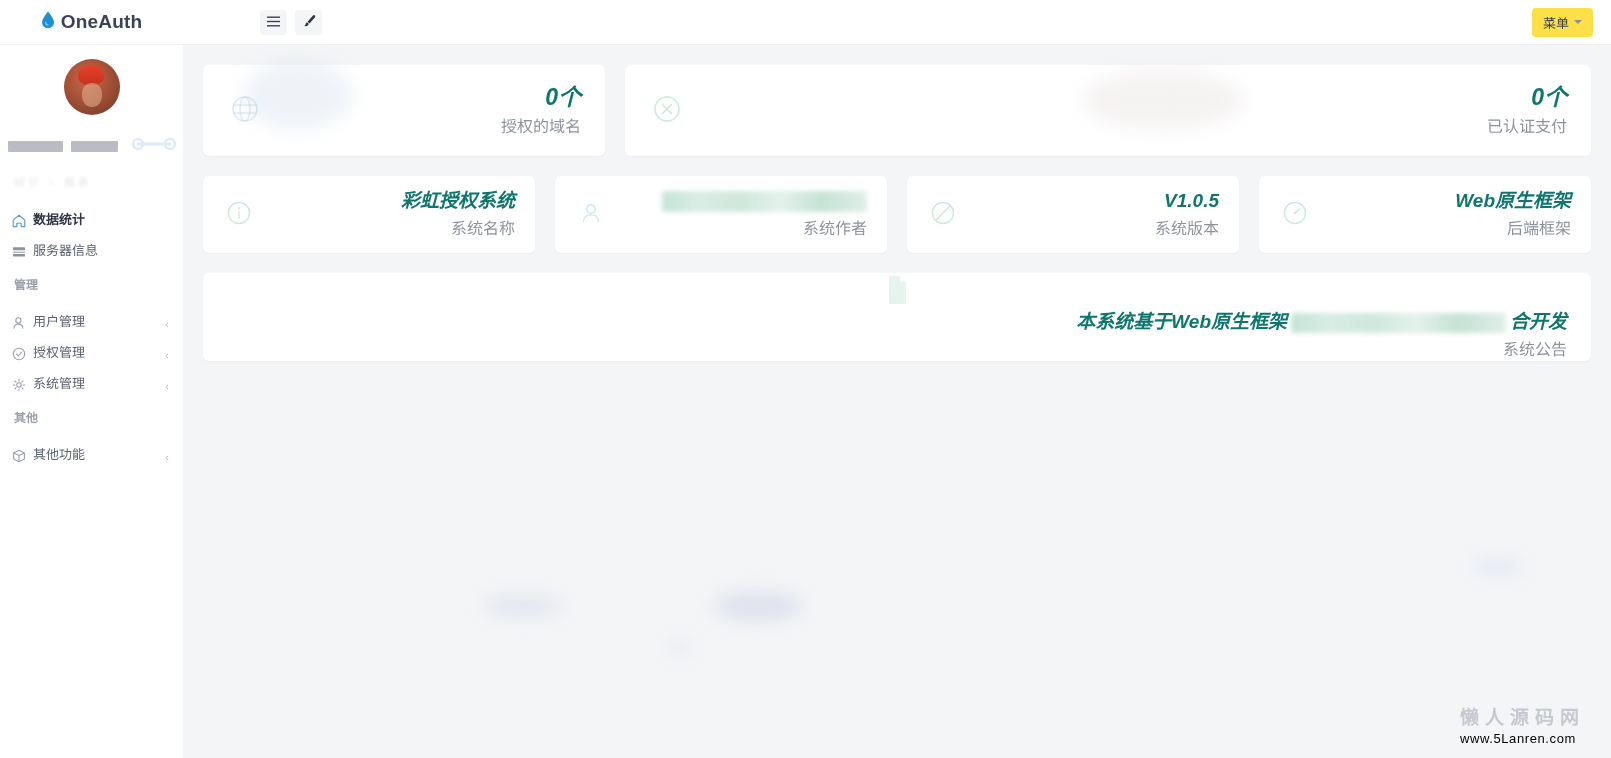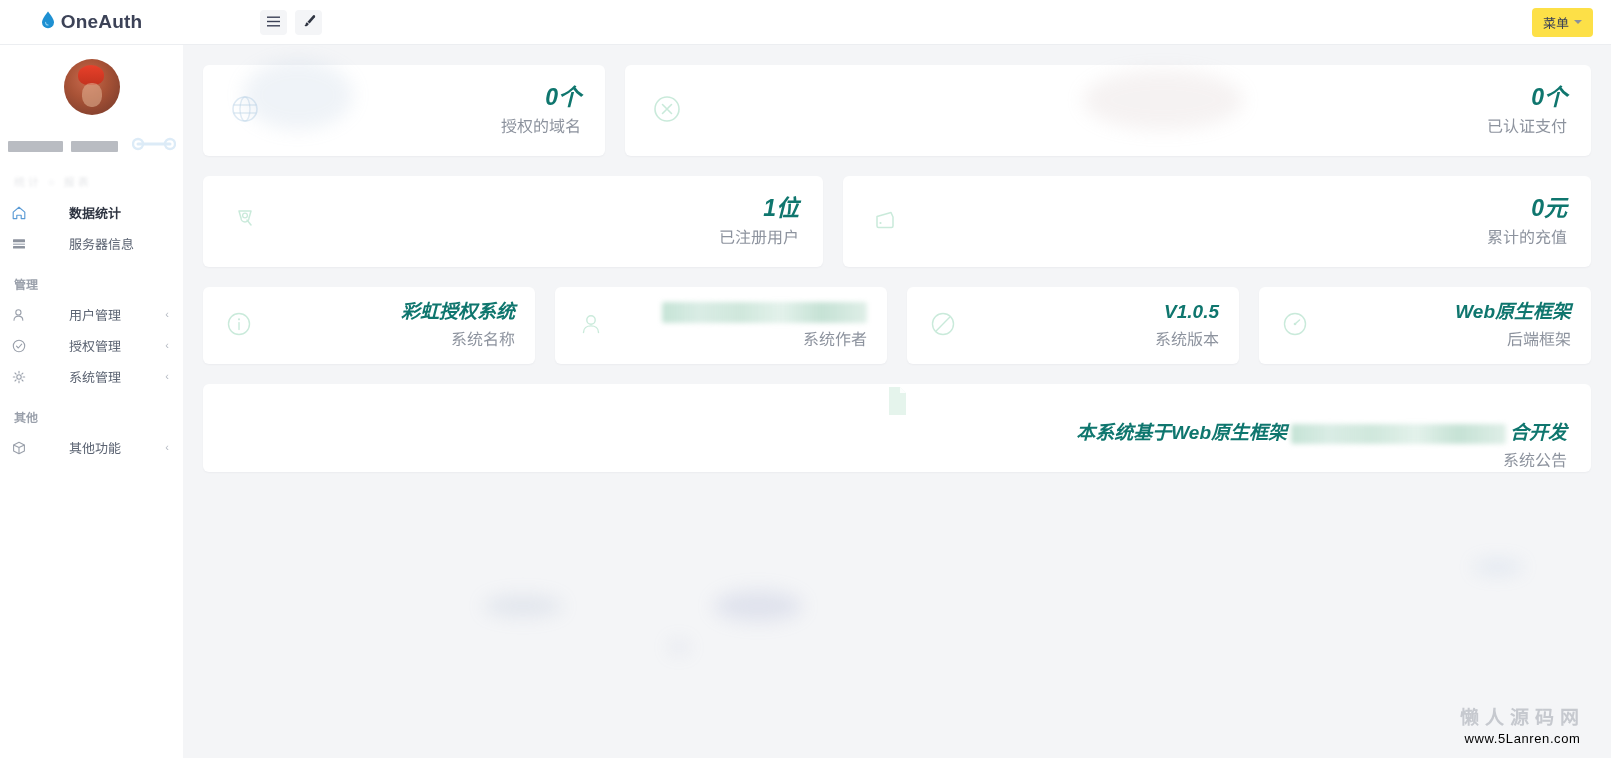--- a/index.html
+++ b/index.html
@@ -137,28 +137,27 @@
     height: 16px;
     margin: 0 0 8px 14px;
     opacity: .18;
     font-size: 11px;
     color: #6b7280;
     letter-spacing: 3px;
     filter: blur(1.4px);
   }
   .nav-item {
     display: flex;
-    align-items: center;
+    align-items: flex-end;
     height: 31px;
     padding: 0 14px 0 12px;
     cursor: pointer;
     position: relative;
     color: #5b6372;
     font-size: 13px;
-    gap: 36px;
   }
   .nav-item .ni-icon {
     width: 21px;
     display: flex;
     align-items: center;
     justify-content: flex-start;
     flex: 0 0 21px;
   }
   .nav-item .ni-label {
     flex: 1;
@@ -264,21 +263,21 @@
     border-radius: 50%;
     filter: blur(9px);
     opacity: .5;
   }
 
   
   .watermark {
     position: absolute;
     right: 26px;
     bottom: 12px;
-    text-align: center;
+    text-align: left;
     color: #c9ccd2;
     user-select: none;
   }
   .wm-main {
     font-size: 19px;
     letter-spacing: 6px;
     font-weight: bold;
     color: #c6c9cf;
   }
   .wm-sub {
@@ -448,48 +447,20 @@
             <path d="M13.5 13.5 L22.5 22.5 M22.5 13.5 L13.5 22.5" stroke="#9ed9bd" stroke-width="1.6" stroke-linecap="round"></path>
           </svg>
         </span>
         <div class="card-body">
           <div class="card-value">0个</div>
           <div class="card-label">已认证支付</div>
         </div>
       </div>
     </div>
 
-    <div class="row">
-      <div class="card f-users">
-        <span class="card-icon">
-          <svg width="36" height="36" viewBox="0 0 36 36">
-            <path d="M12 9 h12 l-2 7 a4 4 0 0 1 -8 0 z" fill="none" stroke="#9ed9bd" stroke-width="1.5" stroke-linejoin="round"></path>
-            <circle cx="18" cy="13.5" r="2.4" fill="none" stroke="#9ed9bd" stroke-width="1.3"></circle>
-            <path d="M20 18 l4 5" stroke="#9ed9bd" stroke-width="1.5" stroke-linecap="round" fill="none"></path>
-          </svg>
-        </span>
-        <div class="card-body">
-          <div class="card-value">1位</div>
-          <div class="card-label">已注册用户</div>
-        </div>
-      </div>
-
-      <div class="card f-money">
-        <span class="card-icon">
-          <svg width="36" height="36" viewBox="0 0 36 36">
-            <path d="M10 14.5 L24 10.5 l2 4.5 v9 a1.5 1.5 0 0 1 -1.5 1.5 h-13 A1.5 1.5 0 0 1 10 24 z" fill="none" stroke="#9ed9bd" stroke-width="1.5" stroke-linejoin="round"></path>
-            <circle cx="13.5" cy="21" r="1.1" fill="#9ed9bd"></circle>
-          </svg>
-        </span>
-        <div class="card-body">
-          <div class="card-value">0元</div>
-          <div class="card-label">累计的充值</div>
-        </div>
-      </div>
-    </div>
 
 
     <div class="row">
 
       <div class="card small flex1">
         <span class="card-icon">
           <svg width="32" height="32" viewBox="0 0 32 32">
             <circle cx="16" cy="16" r="10.5" fill="none" stroke="#9ed9bd" stroke-width="1.4"></circle>
             <circle cx="16" cy="11.3" r="1.1" fill="#9ed9bd"></circle>
             <path d="M16 14.6 v7" stroke="#9ed9bd" stroke-width="1.4" stroke-linecap="round"></path>

